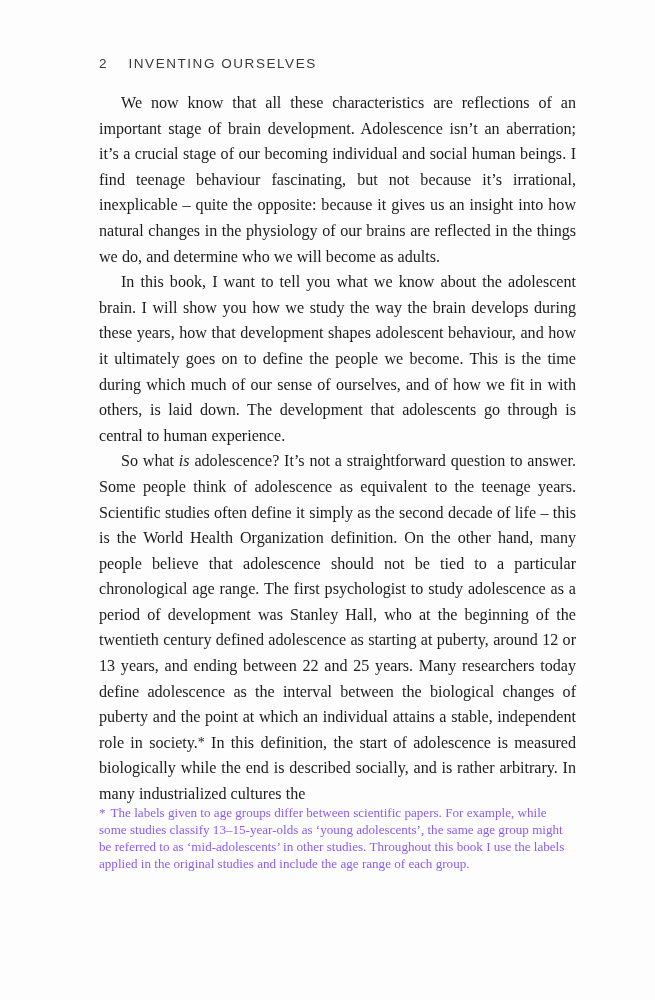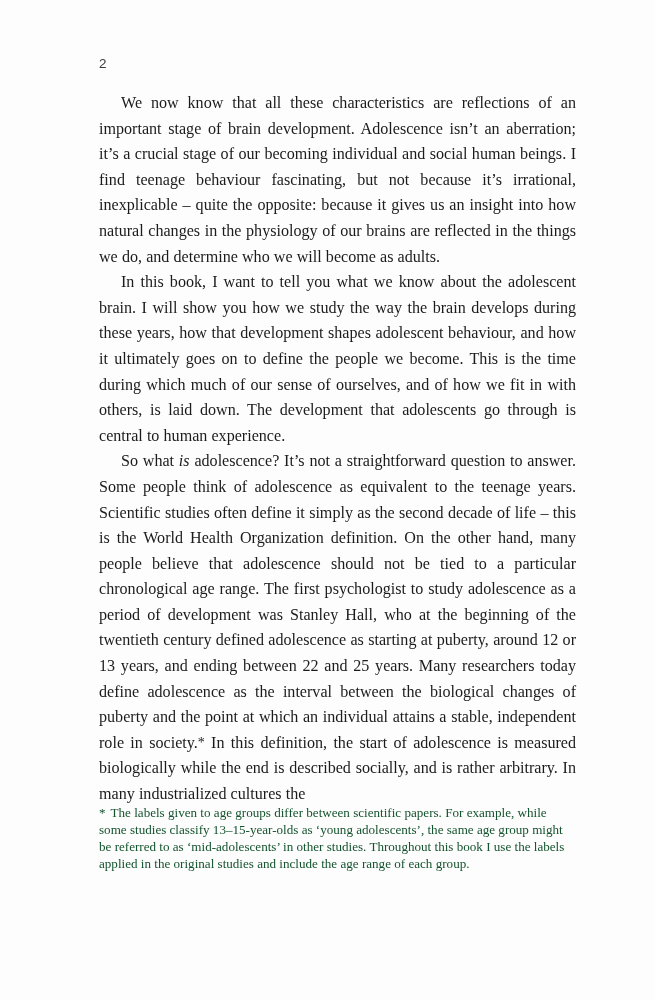--- a/index.html
+++ b/index.html
@@ -78,37 +78,38 @@
 
   
   .footnote {
     position: absolute;
     left: 99px;
     top: 804px;
     width: 477px;
     font-size: 13.1px;
     line-height: 17.1px;
     text-align: left;
-    color: #14532d;
+    color: #8b5cf6;
   }
   .footnote p {
     margin: 0;
     text-indent: 0;
   }
   .footnote .star {
     margin-right: 5px;
   }
 </style>
 </head>
 <body>
 
 <div class="page">
 
   <div class="running-head">
     <span class="folio">2</span>
+    <span>INVENTING OURSELVES</span>
   </div>
 
   <div class="textblock">
 
     <p class="body">We now know that all these characteristics are reflections of an important stage of brain development. Adolescence isn’t an aberration; it’s a crucial stage of our becoming individual and social human beings. I find teenage behaviour fascinating, but not because it’s irrational, inexplicable – quite the opposite: because it gives us an insight into how natural changes in the physiology of our brains are reflected in the things we do, and determine who we will become as adults.</p>
 
     <p class="body">In this book, I want to tell you what we know about the adolescent brain. I will show you how we study the way the brain develops during these years, how that development shapes adolescent behaviour, and how it ultimately goes on to define the people we become. This is the time during which much of our sense of ourselves, and of how we fit in with others, is laid down. The development that adolescents go through is central to human experience.</p>
 
     <p class="body">
       <span>So what </span><span class="it">is</span><span> adolescence? It’s not a straightforward question to answer. Some people think of adolescence as equivalent to the teenage years. Scientific studies often define it simply as the second decade of life – this is the World Health Organization definition. On the other hand, many people believe that adolescence should not be tied to a particular chronological age range. The first psychologist to study adolescence as a period of development was Stanley Hall, who at the beginning of the twentieth century defined adolescence as starting at puberty, around 12 or 13 years, and ending between 22 and 25 years. Many researchers today define adolescence as the interval between the biological changes of puberty and the point at which an individual attains a stable, independent role in society.</span><span class="fnmark">*</span><span> In this definition, the start of adolescence is measured biologically while the end is described socially, and is rather arbitrary. In many industrialized cultures the</span>

